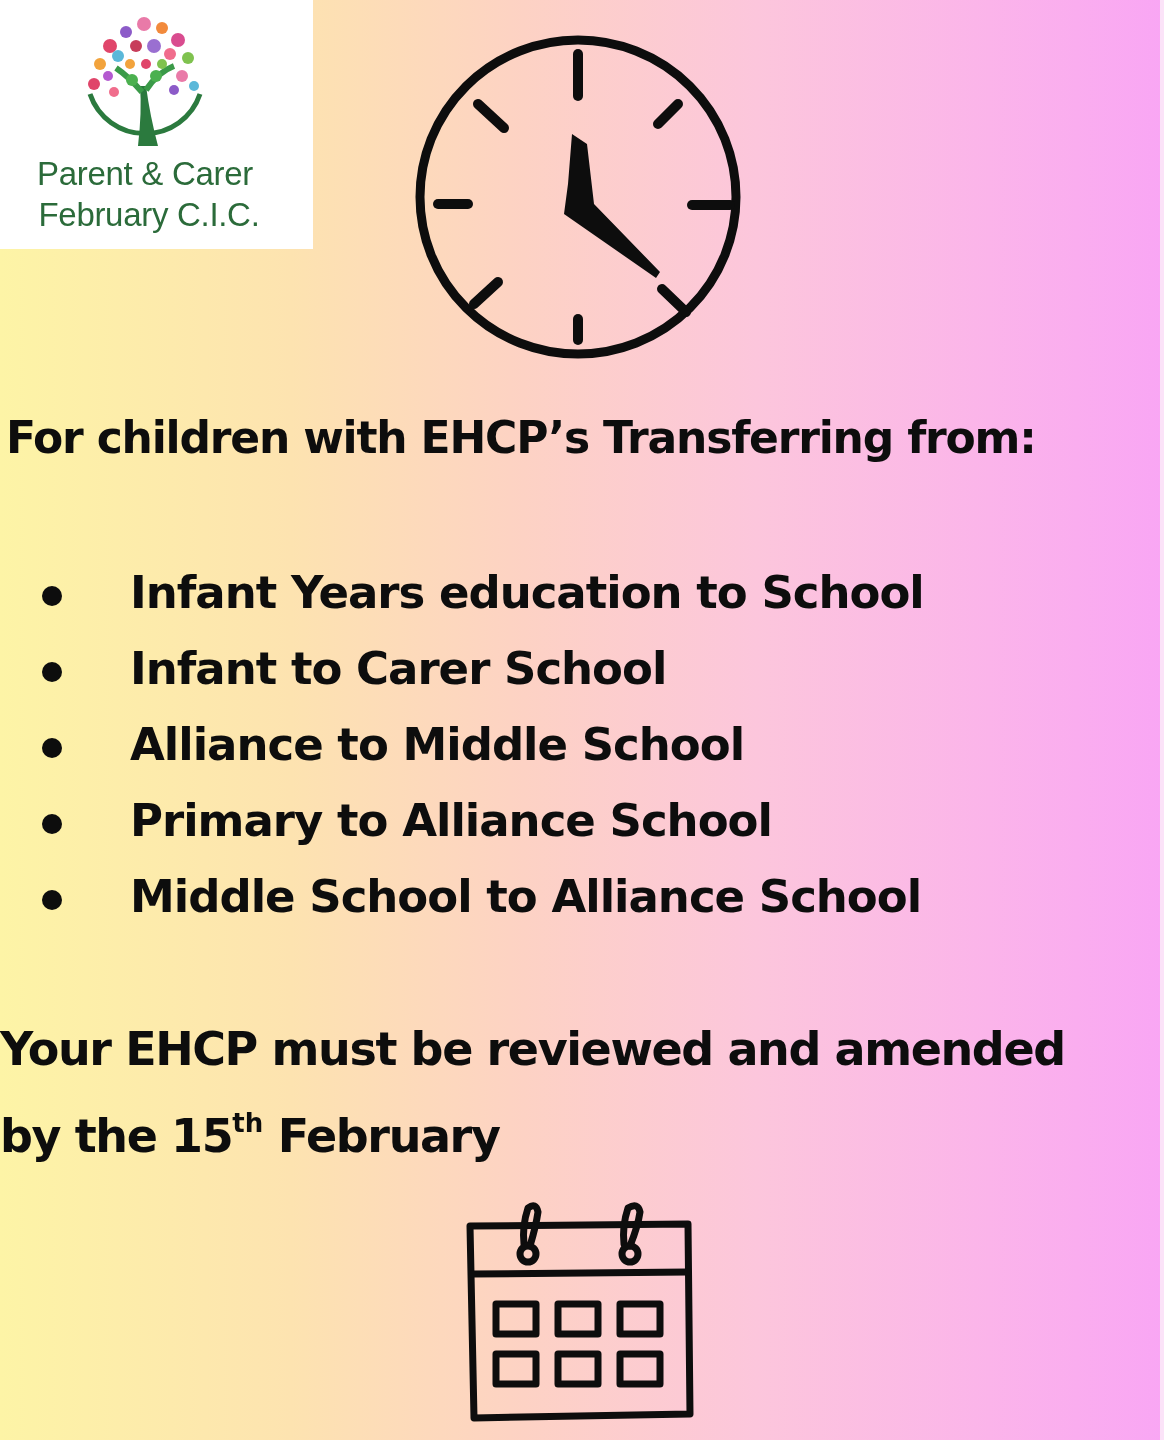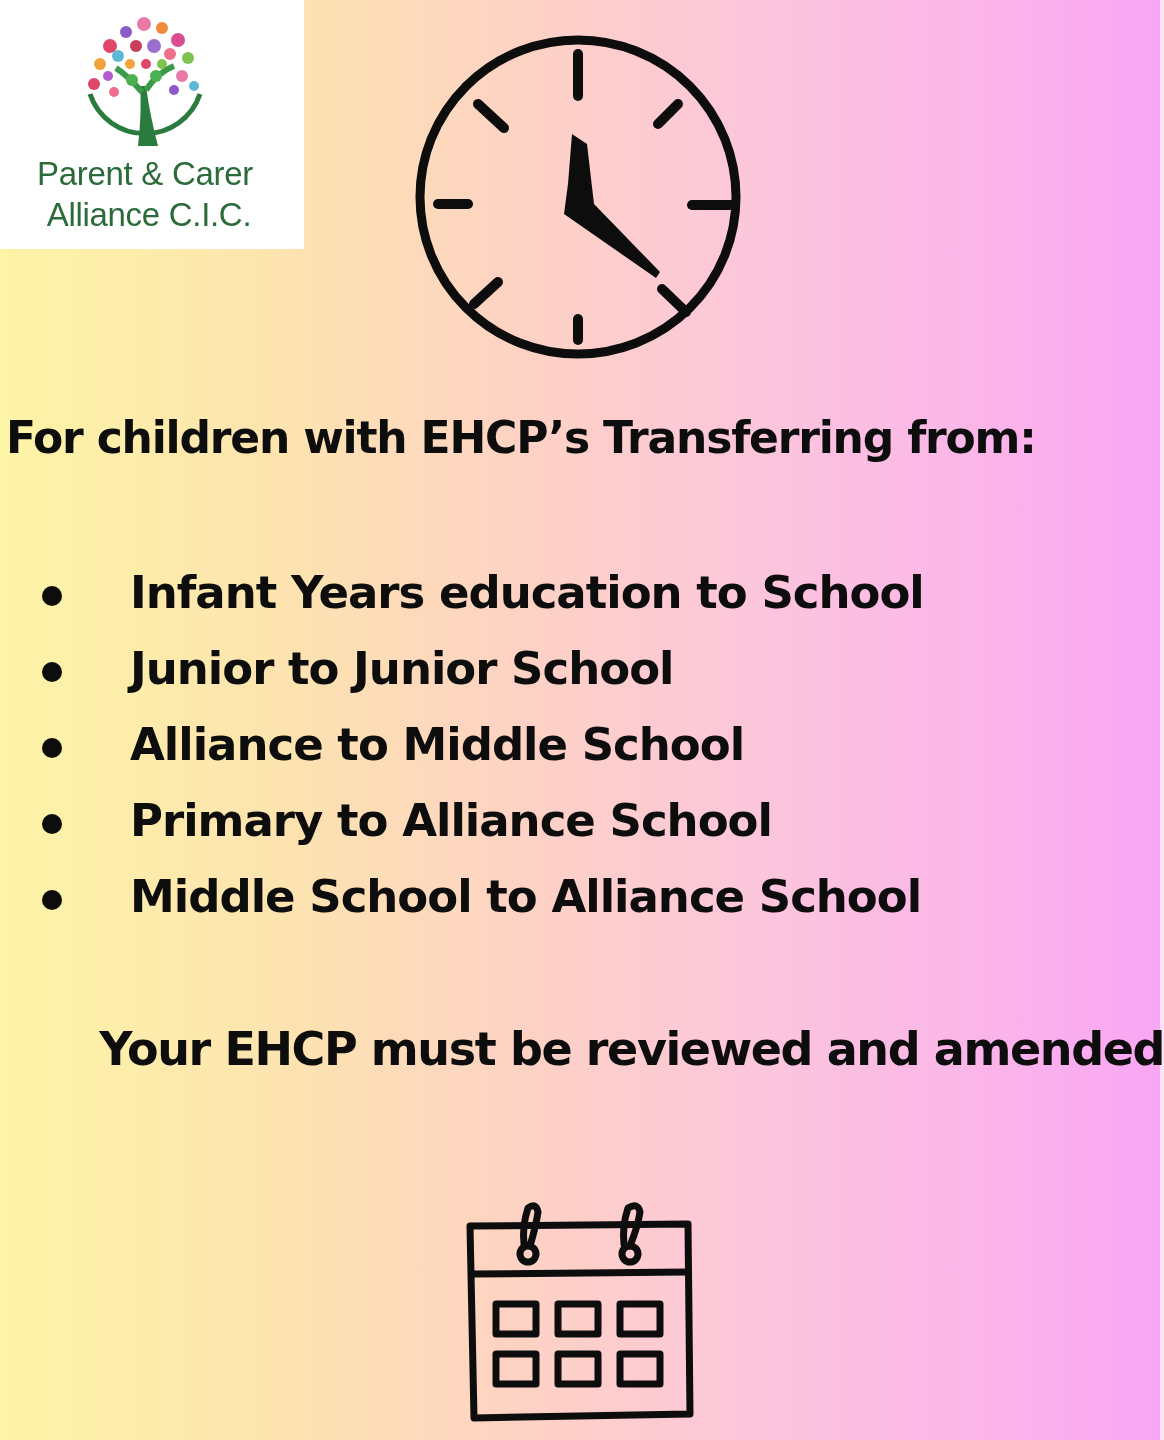--- a/index.html
+++ b/index.html
@@ -7,20 +7,21 @@
     width: 1164px; height: 1440px; overflow: hidden; position: relative;
     background: linear-gradient(90deg, #fdf4a6 0%, #fde3b0 25%, #fdd2c4 45%, #fcc6dc 65%, #fbb4ea 85%, #f9a6f4 100%);
     font-family: "DejaVu Sans", sans-serif;
     color: #0d0d0d;
   }
   .right-edge { position: absolute; right: 0; top: 0; width: 4px; height: 1440px; background: #fbe3f8; }
 
   .logo-box {
     position: absolute; left: 0; top: 0; width: 304px; height: 249px;
     background: #ffffff;
+    padding-left: 9px;
   }
   .logo-box svg { position: absolute; left: 70px; top: 6px; }
   .logo-text {
     position: absolute; left: 0; width: 290px; text-align: center;
     color: #2b6b3a; font-family: "Liberation Sans", sans-serif; font-size: 33px; letter-spacing: -0.3px;
   }
   .logo-line1 { top: 155px; }
   .logo-line2 { top: 196px; left: 4px; }
 
   .clock { position: absolute; left: 412px; top: 34px; }
@@ -37,21 +38,21 @@
     position: relative; height: 76px; line-height: 66px;
     font-family: "DejaVu Sans", sans-serif; font-weight: bold; font-size: 45px; letter-spacing: -1px;
     white-space: nowrap;
   }
   .bullet {
     position: absolute; left: 42px; top: 26px; width: 20px; height: 20px; border-radius: 50%; background: #0d0d0d;
   }
   .item-text { position: absolute; left: 130px; top: 0; }
 
   .deadline {
-    position: absolute; left: 0; top: 1012px; width: 1164px; text-align: right;
+    position: absolute; left: 0; top: 1012px; width: 1164px; text-align: left;
     font-family: "DejaVu Sans", sans-serif; font-weight: bold; font-size: 46px; letter-spacing: -1.4px;
     line-height: 74px; white-space: nowrap;
   }
   .deadline sup { font-size: 26px; vertical-align: 20px; letter-spacing: 0; }
 </style>
 </head>
 <body>
 
 <div class="right-edge"></div>
 
@@ -80,21 +81,21 @@
         <circle cx="112" cy="70" r="6" fill="#e97aa8"></circle>
       <circle cx="124" cy="80" r="5" fill="#5bb8d9"></circle>
         <circle cx="60" cy="58" r="5" fill="#f2a33c"></circle>
       <circle cx="92" cy="58" r="5" fill="#7fc24f"></circle>
         <circle cx="76" cy="58" r="5" fill="#e0456a"></circle>
       <circle cx="44" cy="86" r="5" fill="#f06d8c"></circle>
         <circle cx="104" cy="84" r="5" fill="#8c5bc8"></circle>
     </g>
   </svg>
   <div class="logo-text logo-line1">Parent &amp; Carer</div>
-  <div class="logo-text logo-line2">Alliance C.I.C.</div>
+  <div class="logo-text logo-line2">February C.I.C.</div>
 </div>
 
 <svg class="clock" width="336" height="330" viewBox="0 0 336 330">
   <g fill="none" stroke="#0d0d0d" stroke-linecap="round">
     <ellipse cx="166" cy="163" rx="158" ry="157" stroke-width="9"></ellipse>
     <line x1="166" y1="20" x2="166" y2="62" stroke-width="10"></line>
     <line x1="166" y1="285" x2="166" y2="306" stroke-width="10"></line>
     <line x1="26" y1="170" x2="56" y2="170" stroke-width="10"></line>
     <line x1="280" y1="171" x2="318" y2="171" stroke-width="10"></line>
     <line x1="66" y1="70" x2="92" y2="94" stroke-width="10"></line>
@@ -107,38 +108,39 @@
 
 <div class="heading">For children with EHCP’s Transferring from:</div>
 
 <ul class="list">
   <li>
       <span class="bullet"></span>
       <span class="item-text">Infant Years education to School</span>
     </li>
   <li>
       <span class="bullet"></span>
-      <span class="item-text">Junior to Junior School</span>
+      <span class="item-text">Infant to Carer School</span>
     </li>
   <li>
       <span class="bullet"></span>
       <span class="item-text">Alliance to Middle School</span>
     </li>
   <li>
       <span class="bullet"></span>
       <span class="item-text">Primary to Alliance School</span>
     </li>
   <li>
       <span class="bullet"></span>
       <span class="item-text">Middle School to Alliance School</span>
     </li>
 </ul>
 
 <div class="deadline">
   <div>Your EHCP must be reviewed and amended</div>
+  <div><span>by the 15</span><sup>th</sup><span> February</span></div>
 </div>
 
 <svg class="calendar" width="240" height="230" viewBox="0 0 240 230">
   <g fill="none" stroke="#0d0d0d" stroke-width="7" stroke-linecap="round" stroke-linejoin="round">
     <path d="M10 30 L228 28 L230 218 L14 222 Z"></path>
     <line x1="12" y1="78" x2="228" y2="76"></line>
     <path d="M64 48 Q62 30 68 12 Q76 6 78 16 Q76 30 70 50"></path>
     <circle cx="68" cy="58" r="8"></circle>
     <path d="M164 48 Q162 30 168 12 Q178 6 180 16 Q178 30 170 50"></path>
     <circle cx="170" cy="58" r="8"></circle>

